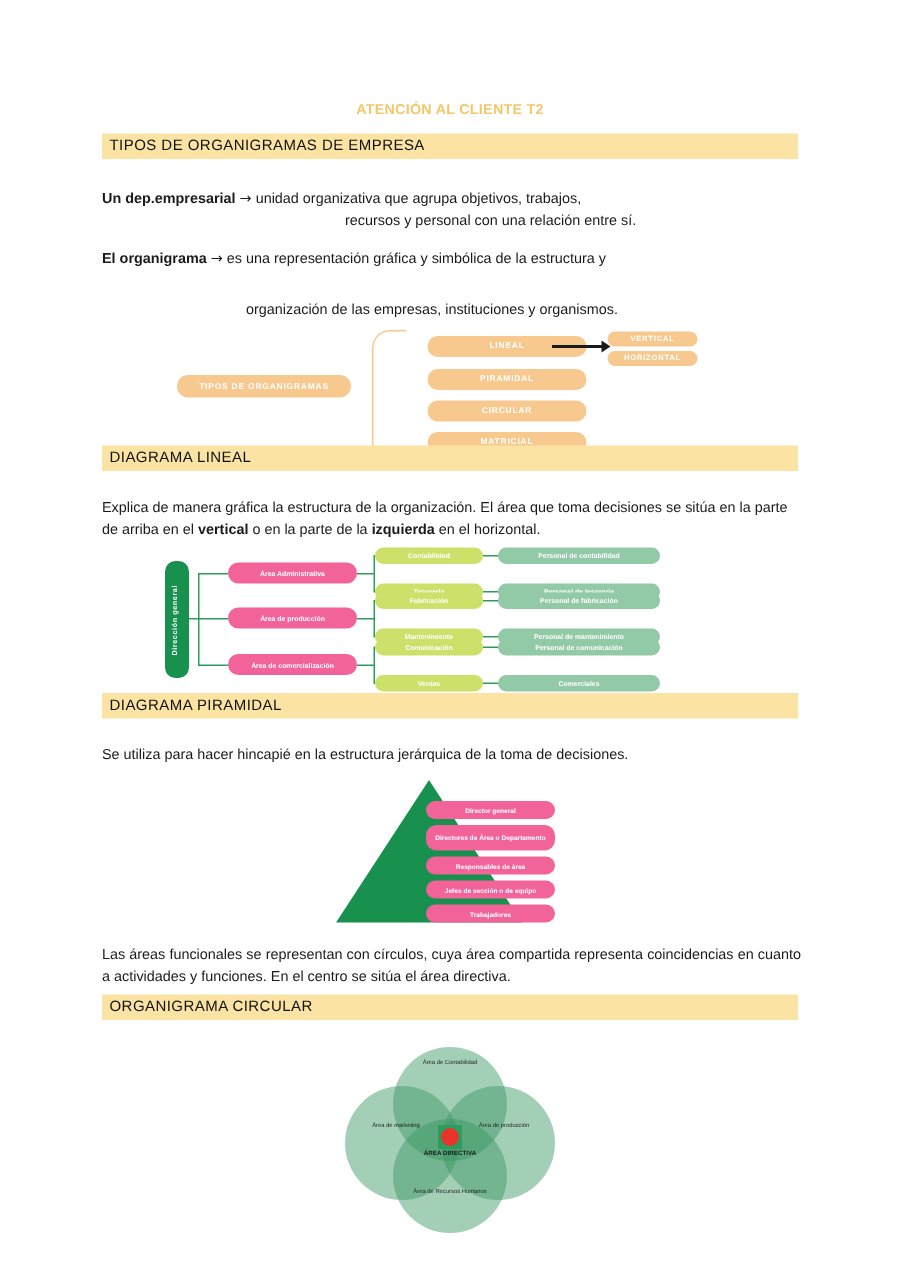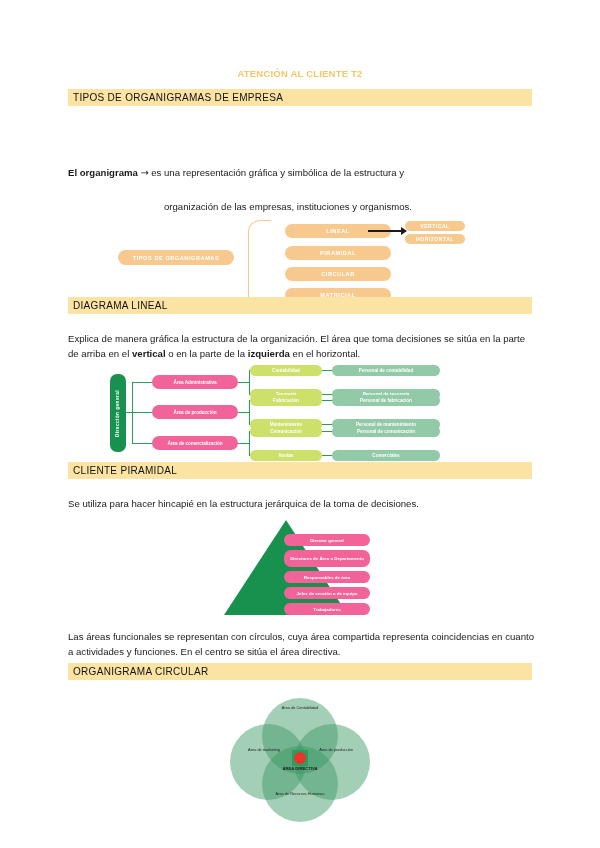--- a/index.html
+++ b/index.html
@@ -265,20 +265,26 @@
 </style>
 </head>
 <body>
 
 <div class="page">
 
   <div class="doc-title">ATENCIÓN AL CLIENTE T2</div>
 
   <div class="section-bar" id="bar-tipos">TIPOS DE ORGANIGRAMAS DE EMPRESA</div>
 
+  <div class="para" id="para-dep">
+    <b>Un dep.empresarial</b>
+    <span class="arrow-ch">→</span>
+    <span>unidad organizativa que agrupa objetivos, trabajos,</span>
+    <span class="indent-line">recursos y personal con una relación entre sí.</span>
+  </div>
 
   <div class="para" id="para-org">
     <b>El organigrama</b>
     <span class="arrow-ch">→</span>
     <span>es una representación gráfica y simbólica de la estructura y</span>
     <span class="indent-line2">organización de las empresas, instituciones y organismos.</span>
   </div>
 
   <div id="diagram-tipos">
     <div class="pill" id="pill-tipos">TIPOS DE ORGANIGRAMAS</div>
@@ -334,21 +340,21 @@
     <div class="ln-conn" style="left:128px; top:79px; width:12px; height:1px;"></div>
     <div class="ln-conn" style="left:139px; top:67px; width:1px; height:25px;"></div>
     <div class="ln-box ln-lime" style="top:62px;">Comunicación</div>
     <div class="ln-box ln-lime" style="top:86px;">Ventas</div>
     <div class="ln-conn" style="left:212px; top:67px; width:11px; height:1px;"></div>
     <div class="ln-conn" style="left:212px; top:91px; width:11px; height:1px;"></div>
     <div class="ln-box ln-green" style="top:62px;">Personal de comunicación</div>
     <div class="ln-box ln-green" style="top:86px;">Comerciales</div>
   </div>
 
-  <div class="section-bar" id="bar-piramidal">CLIENTE PIRAMIDAL</div>
+  <div class="section-bar" id="bar-piramidal">DIAGRAMA PIRAMIDAL</div>
 
   <div class="para" id="para-piramidal">Se utiliza para hacer hincapié en la estructura jerárquica de la toma de decisiones.</div>
 
   <div id="diagram-piramidal">
     <div class="pyr"></div>
     <div class="pyr-box" style="top:14px; height:12px;">Director general</div>
     <div class="pyr-box" style="top:30px; height:17px;">Directores de Área o Departamento</div>
     <div class="pyr-box" style="top:51px; height:12px;">Responsables de área</div>
     <div class="pyr-box" style="top:67px; height:12px;">Jefes de sección o de equipo</div>
     <div class="pyr-box" style="top:83px; height:12px;">Trabajadores</div>

